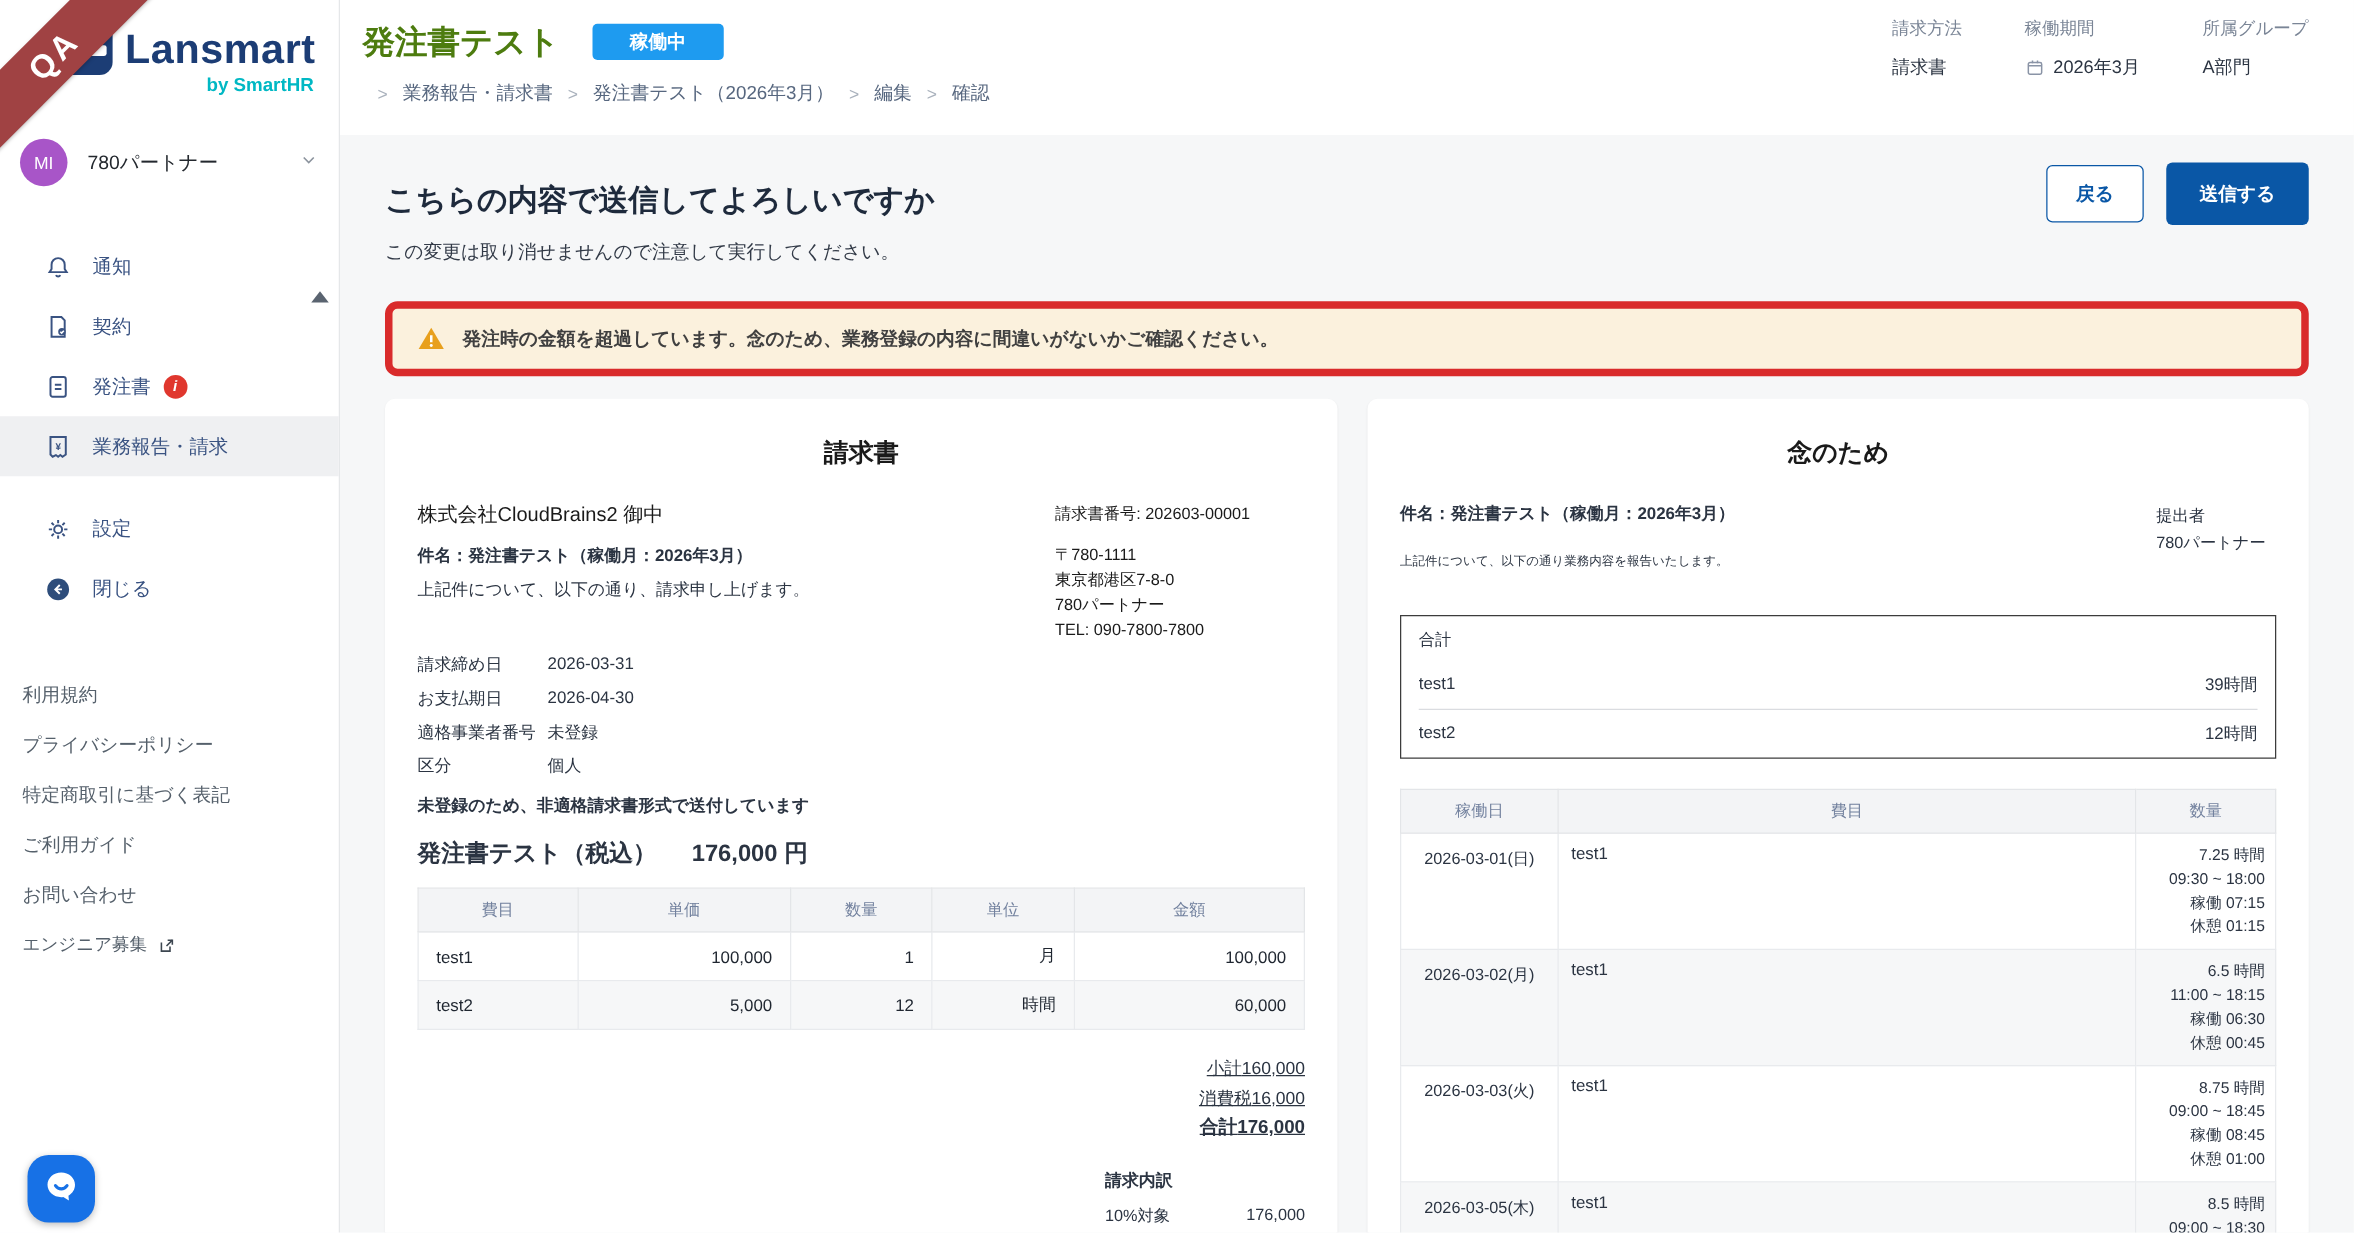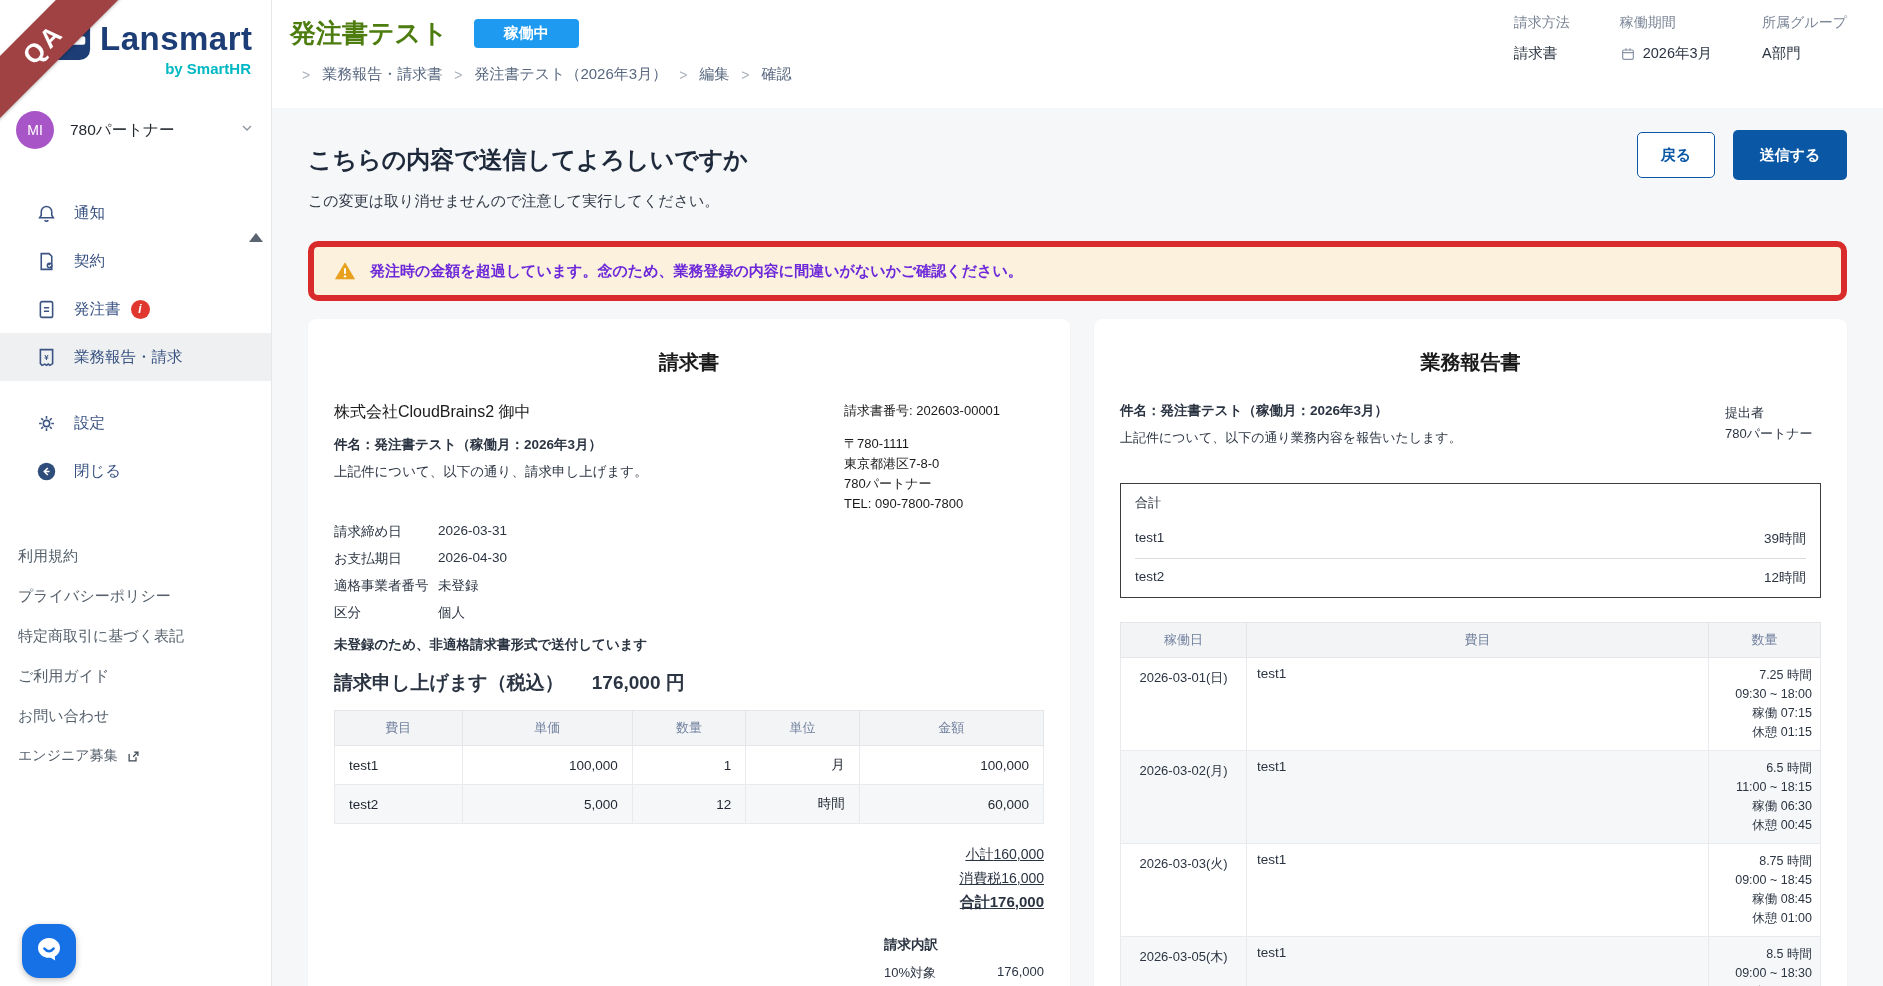--- a/index.html
+++ b/index.html
@@ -73,21 +73,21 @@
   .btn-back { width:78px; height:46px; background:#fff; border:1px solid #0A57A6; border-radius:5px;
     color:#0A57A6; font-size:15px; font-weight:bold; cursor:pointer;
     font-family:"Liberation Sans","DejaVu Sans",sans-serif; }
   .btn-submit { width:114px; height:50px; background:#0A57A6; border:none; border-radius:5px;
     color:#fff; font-size:15px; font-weight:bold; cursor:pointer;
     font-family:"Liberation Sans","DejaVu Sans",sans-serif; }
 
   .warning { margin-top:30px; border:6px solid #D92B2B; background:#FBF1DD; border-radius:10px;
     padding:13px 20px; display:flex; align-items:center; gap:14px; }
   .warn-icon { width:22px; height:22px; flex:0 0 22px; }
-  .warn-text { font-size:15px; font-weight:600; color:#6d28d9; }
+  .warn-text { font-size:15px; font-weight:600; color:#404040; }
 
   .panels { margin-top:18px; display:flex; gap:24px; align-items:flex-start; }
   .panel { background:#fff; border-radius:8px; box-shadow:0 1px 2px rgba(0,0,0,.06);
     padding:30px 26px 26px 26px; }
   .panel.invoice { width:762px; }
   .panel.report { width:753px; }
   .doc-title { text-align:center; font-size:20px; font-weight:bold; color:#1A1A1A; margin-bottom:26px; }
 
   
   .inv-head { display:flex; justify-content:space-between; }
@@ -113,21 +113,21 @@
   .inv-totals { margin-left:auto; margin-top:18px; width:238px; font-size:14px; }
   .t-row { display:flex; justify-content:flex-end; line-height:24px;text-decoration:underline; }
   .t-row.bold { font-weight:bold; font-size:15px; }
   .inv-breakdown { margin-left:auto; margin-top:22px; width:160px; font-size:13px; }
   .inv-breakdown .bd-title { font-weight:bold; font-size:13.5px; margin-bottom:10px; }
   .bd-row { display:flex; justify-content:space-between; }
 
   
   .rep-head { display:flex; justify-content:space-between; }
   .rep-subject { font-size:13.5px; font-weight:bold; }
-  .rep-greeting { font-size:13px; margin-top:9px; }
+  .rep-greeting { font-size:10px; margin-top:22px; }
   .rep-submitter { width:96px; font-size:13px; line-height:21px; }
   .rep-summary { margin-top:36px; border:1px solid #3C3C3C; padding:0 14px; }
   .sum-title { font-size:13px; padding:10px 0 8px 0; }
   .sum-row { display:flex; justify-content:space-between; font-size:13.5px; padding:10px 0; }
   .sum-row + .sum-row { border-top:1px solid #DADCE0; }
   .rep-table { margin-top:24px; }
   .rep-table td { border:1px solid #E8EAED; vertical-align:top; font-size:13.5px; padding:8px 10px; }
   .rep-table .col-date { width:126px; }
   .rep-table .col-qty { width:112px; }
   .rep-table td.c-date { text-align:center; font-size:13px; padding-top:11px; }
@@ -358,21 +358,21 @@
             </div>
 
             <div class="inv-info-row">
               <span class="inv-info-label">区分</span>
               <span class="inv-info-value">個人</span>
             </div>
           </div>
 
         <div class="inv-note">未登録のため、非適格請求書形式で送付しています</div>
         <div class="inv-amount">
-          <span>請求申し上げます（税込）</span><span class="amt">176,000 円</span>
+          <span>発注書テスト（税込）</span><span class="amt">176,000 円</span>
         </div>
 
         <table class="inv-table">
           <thead>
             <tr>
               <th style="width:18%">費目</th>
               <th style="width:24%">単価</th>
               <th style="width:16%">数量</th>
               <th style="width:16%">単位</th>
               <th style="width:26%">金額</th>
@@ -417,21 +417,21 @@
           <div class="bd-title">請求内訳</div>
           <div class="bd-row">
               <span>10%対象</span>
               <span>176,000</span>
             </div>
         </div>
 
       </div>
 
       <div class="panel report">
-        <div class="doc-title">業務報告書</div>
+        <div class="doc-title">念のため</div>
         <div class="rep-head">
           <div>
             <div class="rep-subject">件名：発注書テスト（稼働月：2026年3月）</div>
             <div class="rep-greeting">上記件について、以下の通り業務内容を報告いたします。</div>
           </div>
           <div class="rep-submitter">
             <div>提出者</div>
             <div>780パートナー</div>
           </div>
         </div>

